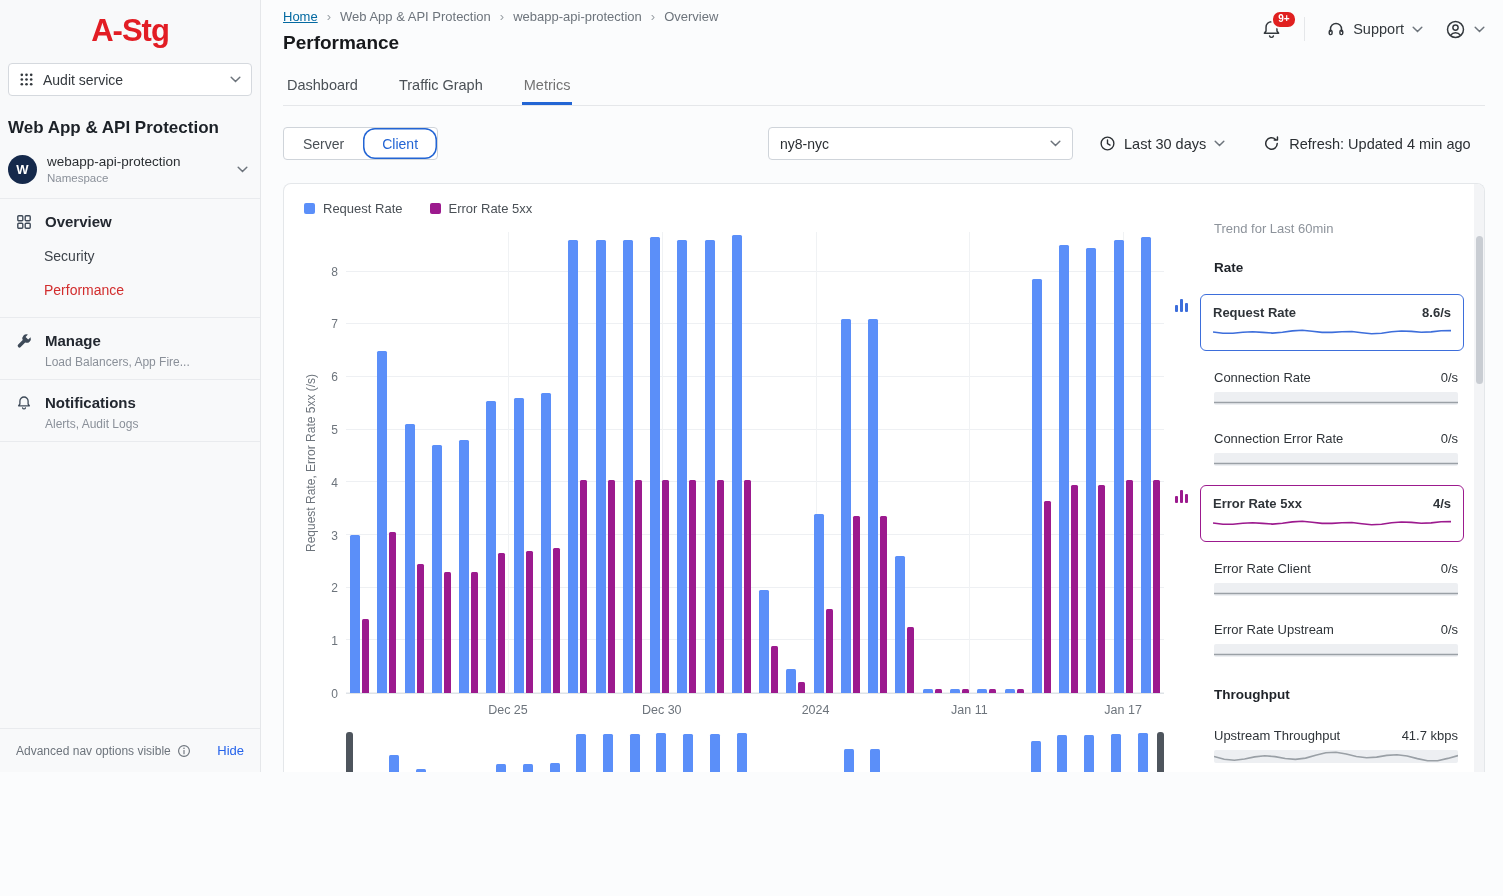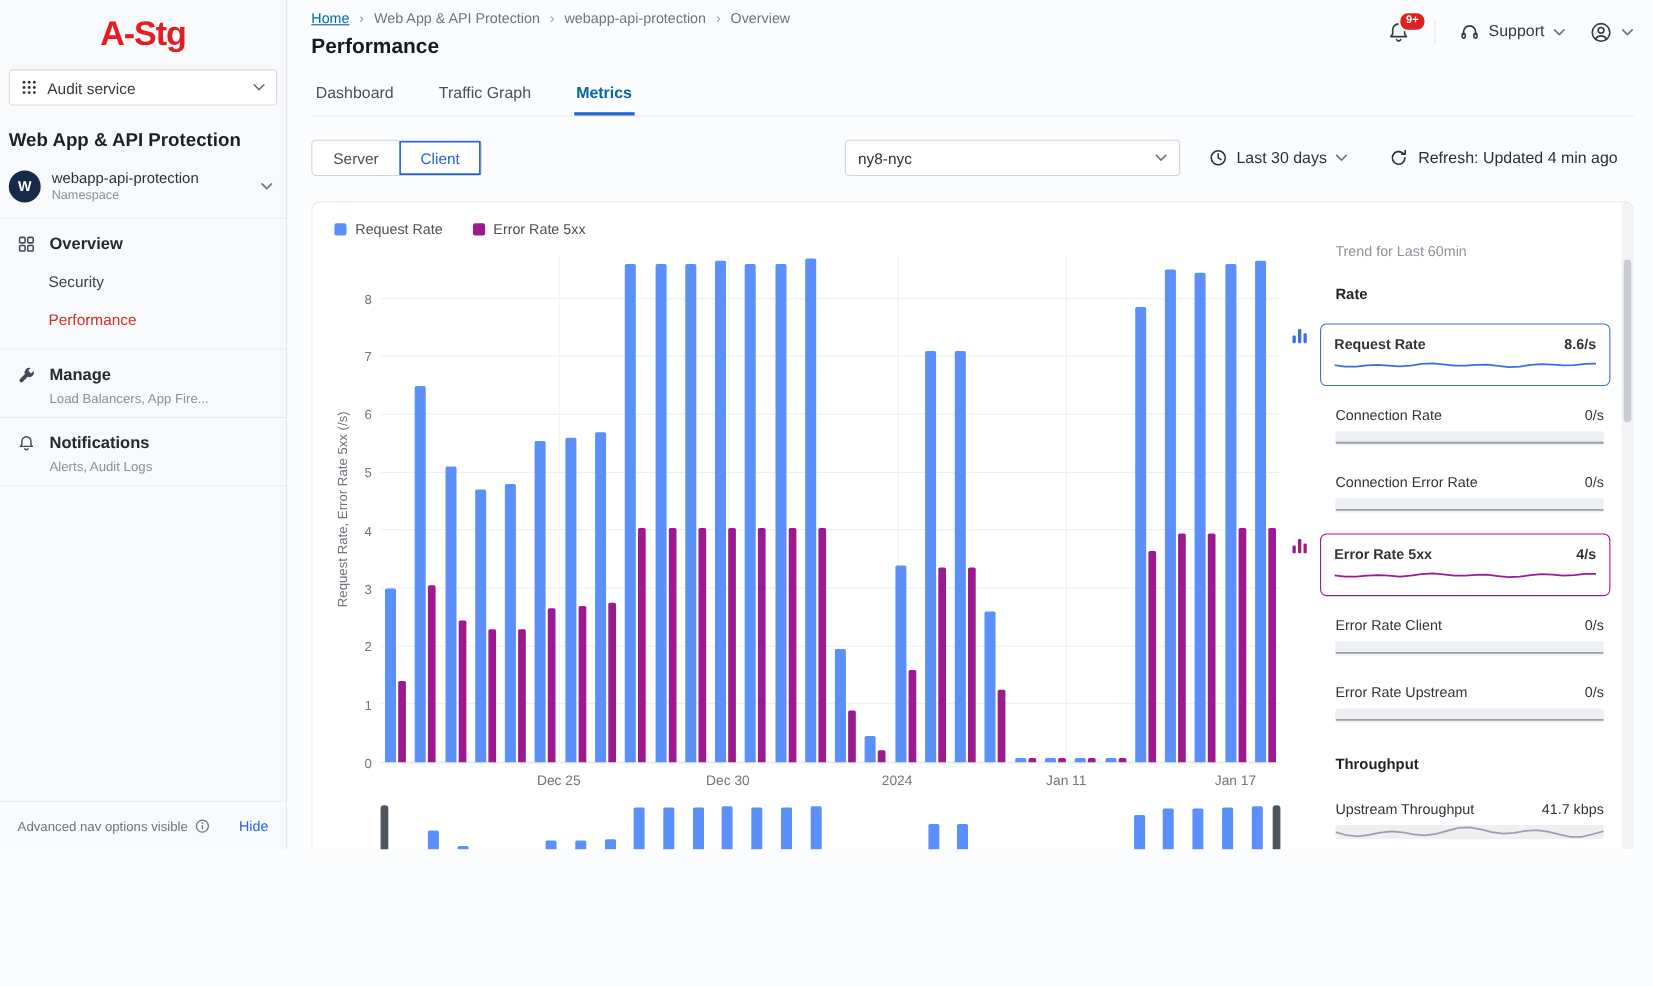--- a/index.html
+++ b/index.html
@@ -40,26 +40,26 @@
   .sep{color:#9aa0a6}
   .page-title{font-size:19px;font-weight:700;color:#17191c;margin-top:8px}
   .top-actions{display:flex;align-items:center;gap:22px;margin-top:8px;color:#33383d}
   .bell-wrap{position:relative;cursor:pointer}
   .badge{position:absolute;top:-9px;left:10px;background:#e02020;color:#fff;font-size:10px;font-weight:700;border-radius:9px;padding:2.5px 5px;line-height:1;border:2px solid #fbfcfd}
   .vbar{width:1px;height:24px;background:#e5e7ea}
   .support,.account{display:flex;align-items:center;gap:8px;font-size:14.5px;cursor:pointer}
 
   .tabs{display:flex;gap:37px;margin-top:14px;border-bottom:1px solid #e5e7ea;padding-left:2px}
   .tab{font-size:14.5px;color:#4a5056;padding:9px 2px 12px;cursor:pointer}
-  .tab.active{color:#0369a1;font-weight:700;border-bottom:3px solid #2365d4;padding-bottom:9px}
+  .tab.active{color:#737373;font-weight:400;border-bottom:3px solid #2365d4;padding-bottom:9px}
 
   .toolbar{display:flex;align-items:center;margin-top:21px;height:33px}
   .segmented{display:flex;border:1px solid #cfd4da;border-radius:4px;background:#fff;height:33px;overflow:visible}
   .seg{padding:0 19px;font-size:14px;color:#4a5056;display:flex;align-items:center;cursor:pointer}
-  .seg.active{color:#2365d4;font-weight:500;box-shadow:inset 0 0 0 1.5px #2365d4;border-radius:0}
+  .seg.active{color:#2365d4;font-weight:500;box-shadow:inset 0 0 0 1.5px #2365d4;border-radius:12px}
   .site-select{width:305px;margin-left:330px;height:33px;border:1px solid #cfd4da;border-radius:4px;background:#fff;display:flex;align-items:center;padding:0 11px;font-size:14px;color:#2b2f33;cursor:pointer}
   .site-select .chev{margin-left:auto}
   .time-range{display:flex;align-items:center;gap:8px;margin-left:26px;font-size:14.5px;color:#2b2f33;cursor:pointer}
   .refresh{display:flex;align-items:center;gap:9px;margin-left:38px;font-size:14.5px;color:#2b2f33;cursor:pointer}
 
   
   .card{margin-top:23px;flex:1;background:#fff;border:1px solid #e4e7ea;border-bottom:none;border-radius:8px 8px 0 0;display:flex;padding:15px 0 0 18px;position:relative;overflow:hidden}
   .chart-col{flex:1;min-width:0;display:flex;flex-direction:column;padding-right:12px}
   .legend{display:flex;gap:27px;align-items:center;font-size:13px;color:#4a5056;padding:2px 0 0 2px}
   .legend-item{display:flex;align-items:center;gap:8px;cursor:pointer}

